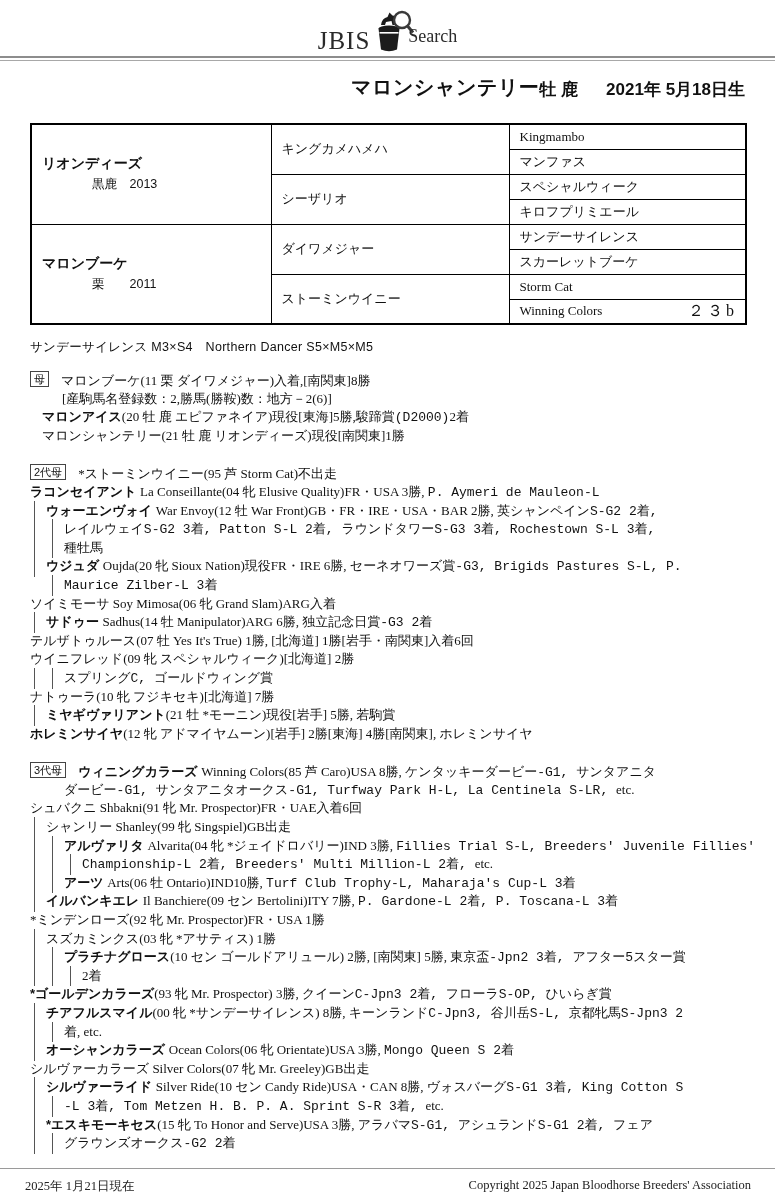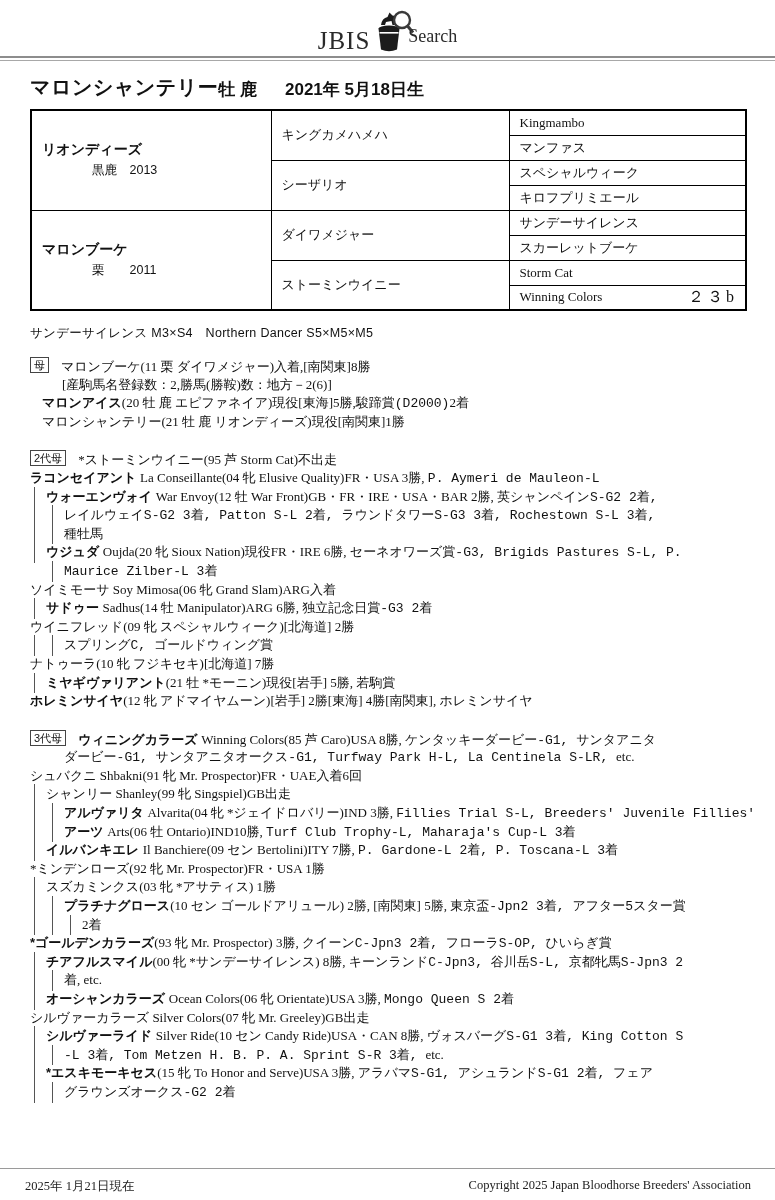--- a/index.html
+++ b/index.html
@@ -9,21 +9,21 @@
     font-family:"Liberation Serif",serif;
   }
   
   .logo-row{height:56px;display:flex;align-items:center;justify-content:center;padding-top:4px;box-sizing:border-box;}
   .logo{display:flex;align-items:center;}
   .logo-jbis{font-family:"Liberation Serif",serif;font-size:25px;letter-spacing:1px;color:#2a2a2a;margin-top:22px;}
   .logo-icon{margin:0 1px -6px 2px;}
   .logo-search{font-family:"Liberation Serif",serif;font-size:18px;color:#2a2a2a;margin-top:12px;margin-left:-7px;}
   .toprule{height:2px;border-top:2px solid #8d8d8d;border-bottom:1px solid #a8a8a8;}
   
-  .titlebar{display:flex;justify-content:flex-start;align-items:flex-end;margin:13px 30px 8px 30px;}
+  .titlebar{display:flex;justify-content:flex-end;align-items:flex-end;margin:13px 30px 22px 30px;}
   .hname{font-family:"Liberation Sans",sans-serif;font-weight:bold;font-size:20px;letter-spacing:.5px;}
   .hinfo{font-family:"Liberation Sans",sans-serif;font-weight:bold;font-size:17px;display:flex;gap:28px;}
   
   table.ped{border-collapse:collapse;margin:0 30px;width:715px;table-layout:fixed;border:2px solid #000;}
   table.ped td{border:1px solid #000;height:25px;padding:0 0 0 10px;font-size:13px;vertical-align:middle;box-sizing:border-box;overflow:hidden;}
   .jp{font-family:"Liberation Sans",sans-serif;}
   .lat{font-family:"Liberation Serif",serif;font-size:13.5px;}
   .g1 .nm{font-family:"Liberation Sans",sans-serif;font-weight:bold;font-size:14px;}
   .g1 .cy{font-family:"Liberation Sans",sans-serif;font-size:12.5px;padding-left:50px;margin-top:3px;}
   .famcell{display:flex;justify-content:space-between;align-items:center;padding-right:8px;}
@@ -135,32 +135,34 @@
     <div class="nsec">
       <div class="line" style="padding-left: 0px;"><span class="gbox">2代母</span><span class="seg-n">*ストーミンウイニー(95 芦 Storm Cat)不出走</span></div>
       <div class="line" style="padding-left: 0px;"><span class="seg-b">ラコンセイアント </span><span class="seg-n">La Conseillante(04 牝 Elusive Quality)FR・USA 3勝, </span><span class="seg-g">P. Aymeri de Mauleon-L</span></div>
       <div class="line" style="padding-left: 16px;"><span class="bar" style="left: 4px;"></span><span class="seg-b">ウォーエンヴォイ </span><span class="seg-n">War Envoy(12 牡 War Front)GB・FR・IRE・USA・BAR 2勝, </span><span class="seg-g">英シャンペインS-G2 2着,</span></div>
       <div class="line" style="padding-left: 34px;"><span class="bar" style="left: 4px;"></span><span class="bar" style="left: 22px;"></span><span class="seg-g">レイルウェイS-G2 3着, Patton S-L 2着, ラウンドタワーS-G3 3着, Rochestown S-L 3着,</span></div>
       <div class="line" style="padding-left: 34px;"><span class="bar" style="left: 4px;"></span><span class="bar" style="left: 22px;"></span><span class="seg-n">種牡馬</span></div>
       <div class="line" style="padding-left: 16px;"><span class="bar" style="left: 4px;"></span><span class="seg-b">ウジュダ </span><span class="seg-n">Oujda(20 牝 Sioux Nation)現役FR・IRE 6勝, </span><span class="seg-g">セーネオワーズ賞-G3, Brigids Pastures S-L, P.</span></div>
       <div class="line" style="padding-left: 34px;"><span class="bar" style="left: 22px;"></span><span class="seg-g">Maurice Zilber-L 3着</span></div>
       <div class="line" style="padding-left: 0px;"><span class="seg-n">ソイミモーサ Soy Mimosa(06 牝 Grand Slam)ARG入着</span></div>
       <div class="line" style="padding-left: 16px;"><span class="bar" style="left: 4px;"></span><span class="seg-b">サドゥー </span><span class="seg-n">Sadhus(14 牡 Manipulator)ARG 6勝, </span><span class="seg-g">独立記念日賞-G3 2着</span></div>
+      <div class="line" style="padding-left: 0px;"><span class="seg-n">テルザトゥルース(07 牡 Yes It's True) 1勝, [北海道] 1勝[岩手・南関東]入着6回</span></div>
       <div class="line" style="padding-left: 0px;"><span class="seg-n">ウイニフレッド(09 牝 スペシャルウィーク)[北海道] 2勝</span></div>
       <div class="line" style="padding-left: 34px;"><span class="bar" style="left: 4px;"></span><span class="bar" style="left: 22px;"></span><span class="seg-g">スプリングC, ゴールドウィング賞</span></div>
       <div class="line" style="padding-left: 0px;"><span class="seg-n">ナトゥーラ(10 牝 フジキセキ)[北海道] 7勝</span></div>
       <div class="line" style="padding-left: 16px;"><span class="bar" style="left: 4px;"></span><span class="seg-b">ミヤギヴァリアント</span><span class="seg-n">(21 牡 *モーニン)現役[岩手] 5勝, </span><span class="seg-g">若駒賞</span></div>
       <div class="line" style="padding-left: 0px;"><span class="seg-b">ホレミンサイヤ</span><span class="seg-n">(12 牝 アドマイヤムーン)[岩手] 2勝[東海] 4勝[南関東], </span><span class="seg-g">ホレミンサイヤ</span></div>
     </div>
     <div class="nsec">
       <div class="line" style="padding-left: 0px;"><span class="gbox">3代母</span><span class="seg-b">ウィニングカラーズ </span><span class="seg-n">Winning Colors(85 芦 Caro)USA 8勝, </span><span class="seg-g">ケンタッキーダービー-G1, サンタアニタ</span></div>
       <div class="line" style="padding-left: 34px;"><span class="seg-g">ダービー-G1, サンタアニタオークス-G1, Turfway Park H-L, La Centinela S-LR, </span><span class="seg-n">etc.</span></div>
       <div class="line" style="padding-left: 0px;"><span class="seg-n">シュバクニ Shbakni(91 牝 Mr. Prospector)FR・UAE入着6回</span></div>
       <div class="line" style="padding-left: 16px;"><span class="bar" style="left: 4px;"></span><span class="seg-n">シャンリー Shanley(99 牝 Singspiel)GB出走</span></div>
       <div class="line" style="padding-left: 34px;"><span class="bar" style="left: 4px;"></span><span class="bar" style="left: 22px;"></span><span class="seg-b">アルヴァリタ </span><span class="seg-n">Alvarita(04 牝 *ジェイドロバリー)IND 3勝, </span><span class="seg-g">Fillies Trial S-L, Breeders' Juvenile Fillies'</span></div>
+      <div class="line" style="padding-left: 52px;"><span class="bar" style="left: 4px;"></span><span class="bar" style="left: 22px;"></span><span class="bar" style="left: 40px;"></span><span class="seg-g">Championship-L 2着, Breeders' Multi Million-L 2着, </span><span class="seg-n">etc.</span></div>
       <div class="line" style="padding-left: 34px;"><span class="bar" style="left: 4px;"></span><span class="bar" style="left: 22px;"></span><span class="seg-b">アーツ </span><span class="seg-n">Arts(06 牡 Ontario)IND10勝, </span><span class="seg-g">Turf Club Trophy-L, Maharaja's Cup-L 3着</span></div>
       <div class="line" style="padding-left: 16px;"><span class="bar" style="left: 4px;"></span><span class="seg-b">イルバンキエレ </span><span class="seg-n">Il Banchiere(09 セン Bertolini)ITY 7勝, </span><span class="seg-g">P. Gardone-L 2着, P. Toscana-L 3着</span></div>
       <div class="line" style="padding-left: 0px;"><span class="seg-n">*ミンデンローズ(92 牝 Mr. Prospector)FR・USA 1勝</span></div>
       <div class="line" style="padding-left: 16px;"><span class="bar" style="left: 4px;"></span><span class="seg-n">スズカミンクス(03 牝 *アサティス) 1勝</span></div>
       <div class="line" style="padding-left: 34px;"><span class="bar" style="left: 4px;"></span><span class="bar" style="left: 22px;"></span><span class="seg-b">プラチナグロース</span><span class="seg-n">(10 セン ゴールドアリュール) 2勝, [南関東] 5勝, </span><span class="seg-g">東京盃-Jpn2 3着, アフター5スター賞</span></div>
       <div class="line" style="padding-left: 52px;"><span class="bar" style="left: 4px;"></span><span class="bar" style="left: 22px;"></span><span class="bar" style="left: 40px;"></span><span class="seg-n">2着</span></div>
       <div class="line" style="padding-left: 0px;"><span class="seg-b">*ゴールデンカラーズ</span><span class="seg-n">(93 牝 Mr. Prospector) 3勝, </span><span class="seg-g">クイーンC-Jpn3 2着, フローラS-OP, ひいらぎ賞</span></div>
       <div class="line" style="padding-left: 16px;"><span class="bar" style="left: 4px;"></span><span class="seg-b">チアフルスマイル</span><span class="seg-n">(00 牝 *サンデーサイレンス) 8勝, </span><span class="seg-g">キーンランドC-Jpn3, 谷川岳S-L, 京都牝馬S-Jpn3 2</span></div>
       <div class="line" style="padding-left: 34px;"><span class="bar" style="left: 4px;"></span><span class="bar" style="left: 22px;"></span><span class="seg-n">着, etc.</span></div>
       <div class="line" style="padding-left: 16px;"><span class="bar" style="left: 4px;"></span><span class="seg-b">オーシャンカラーズ </span><span class="seg-n">Ocean Colors(06 牝 Orientate)USA 3勝, </span><span class="seg-g">Mongo Queen S 2着</span></div>

